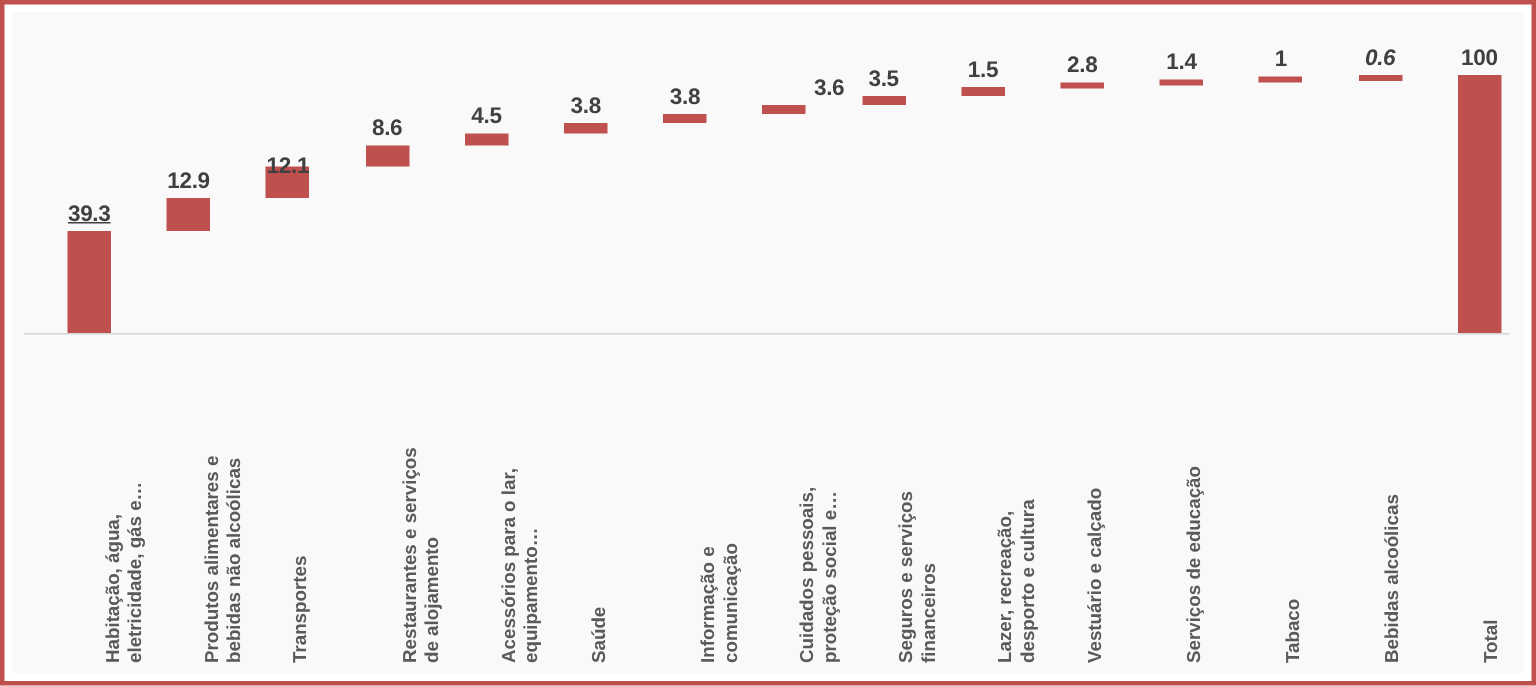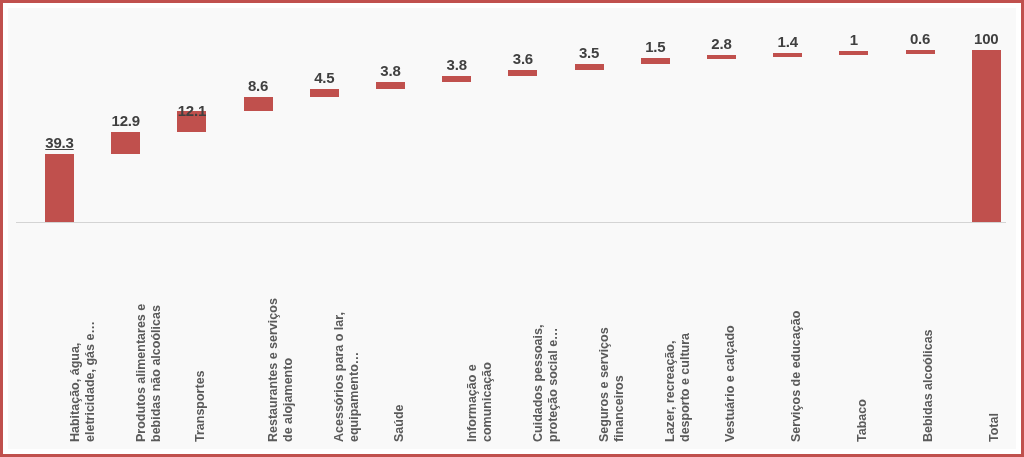--- a/index.html
+++ b/index.html
@@ -77,27 +77,27 @@
         <div class="bar" style="left: 963.8px; width: 29px; top: 42px; height: 172px; background: rgb(192, 80, 77);"></div>
       </div>
     <div id="vlabels">
         <div class="vlabel" style="left: 11.5px; width: 80px; top: 126.404px; text-decoration: underline;">39.3</div>
         <div class="vlabel" style="left: 77.7px; width: 80px; top: 104.216px;">12.9</div>
         <div class="vlabel" style="left: 143.9px; width: 80px; top: 94px;">12.1</div>
         <div class="vlabel" style="left: 210.1px; width: 80px; top: 68.612px;">8.6</div>
         <div class="vlabel" style="left: 276.3px; width: 80px; top: 60.872px;">4.5</div>
         <div class="vlabel" style="left: 342.5px; width: 80px; top: 54.336px;">3.8</div>
         <div class="vlabel" style="left: 408.7px; width: 80px; top: 47.8px;">3.8</div>
-        <div class="vlabel" style="left: 474.9px; width: 80px; top: 41.608px;">3.6</div>
+        <div class="vlabel" style="left: 474.9px; width: 80px; top: 41.608px; text-align: right;">3.6</div>
         <div class="vlabel" style="left: 541.1px; width: 80px; top: 35.588px;">3.5</div>
         <div class="vlabel" style="left: 607.3px; width: 80px; top: 29.912px;">1.5</div>
         <div class="vlabel" style="left: 673.5px; width: 80px; top: 27.16px;">2.8</div>
         <div class="vlabel" style="left: 739.7px; width: 80px; top: 24.752px;">1.4</div>
         <div class="vlabel" style="left: 805.9px; width: 80px; top: 23.032px;">1</div>
-        <div class="vlabel" style="left: 872.1px; width: 80px; top: 22px;">0.6</div>
+        <div class="vlabel" style="left: 872.1px; width: 80px; top: 22px; font-style: italic;">0.6</div>
         <div class="vlabel" style="left: 938.3px; width: 80px; top: 22px;">100</div>
       </div>
     <div id="cats">
         <div class="catlabel" style="left: 59.5px; top: 434px; width: 210px;">Habitação, água,
 eletricidade, gás e…</div>
         <div class="catlabel" style="left: 125.7px; top: 434px; width: 210px;">Produtos alimentares e
 bebidas não alcoólicas</div>
         <div class="catlabel" style="left: 184.9px; top: 434px; width: 210px;">Transportes</div>
         <div class="catlabel" style="left: 258.1px; top: 434px; width: 210px;">Restaurantes e serviços
 de alojamento</div>

